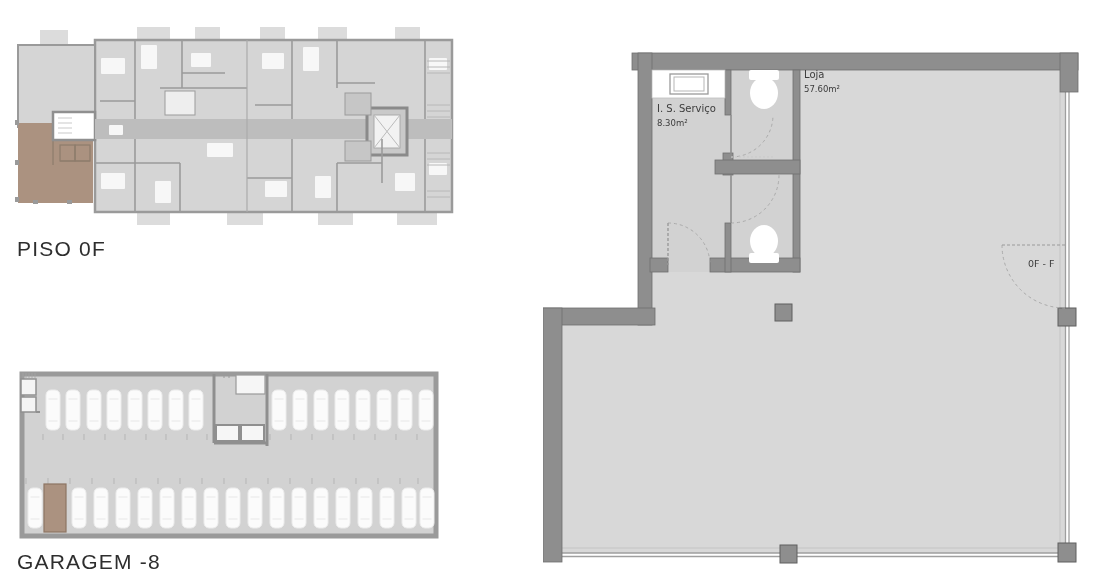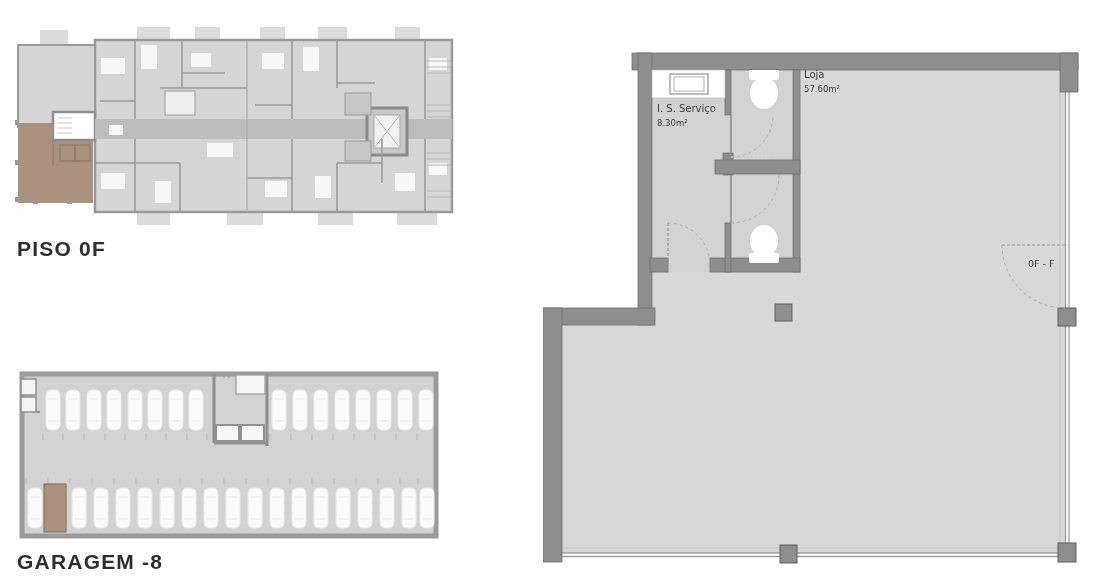--- a/index.html
+++ b/index.html
@@ -1,19 +1,19 @@
 <!DOCTYPE html>
 <html><head>
 <meta charset="utf-8">
 <style>
   html,body{margin:0;padding:0;background:#ffffff;}
   #canvas{position:relative;width:1099px;height:586px;background:#ffffff;overflow:hidden;
           font-family:"Liberation Sans","DejaVu Sans",sans-serif;}
   .plan{position:absolute;margin:0;padding:0;}
-  .plan-title{position:absolute;font-weight:bold;font-size:21px;letter-spacing:1.2px;color:#2e2e2e;text-align:center;}
+  .plan-title{position:absolute;font-weight:normal;font-size:21px;letter-spacing:1.2px;color:#2e2e2e;text-align:center;}
   svg text{font-family:"DejaVu Sans","Liberation Sans",sans-serif;fill:#3c3c3c;}
 </style>
 </head>
 <body>
 
 <div id="canvas">
 
   <figure class="plan" style="left:15px;top:13px;width:440px;height:215px;">
     <svg width="440" height="215" viewBox="0 0 440 215">
 

